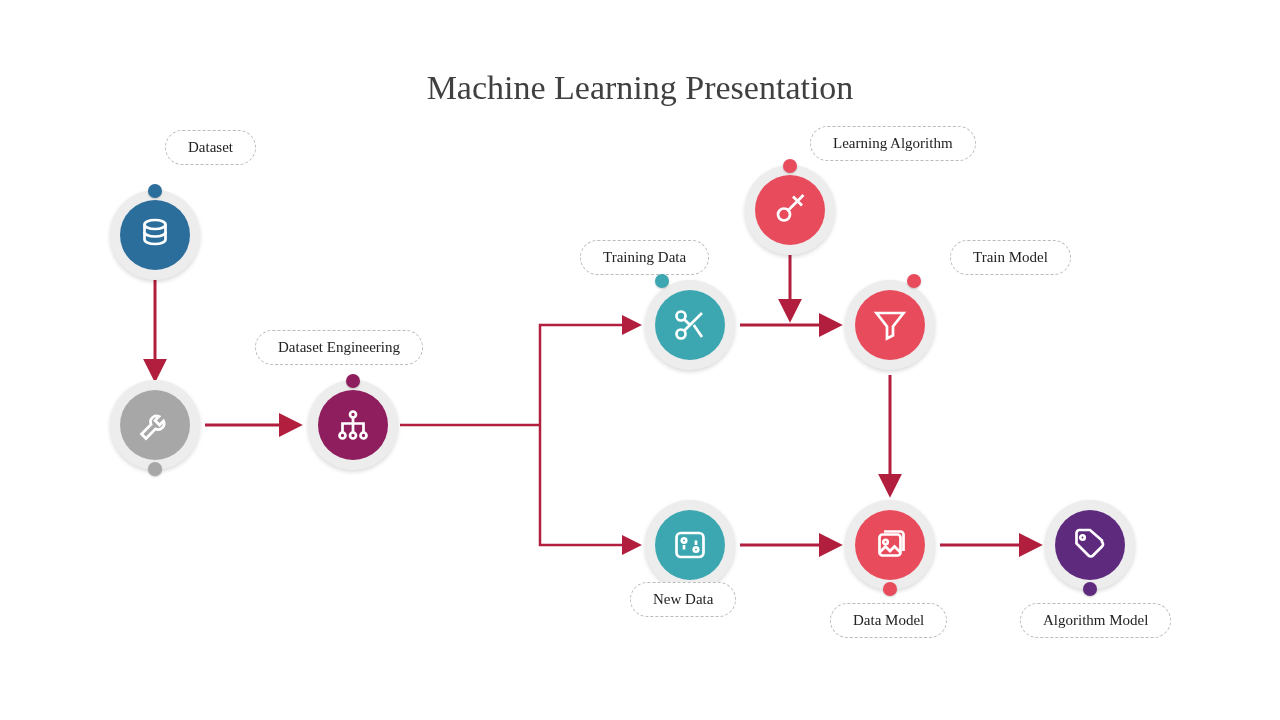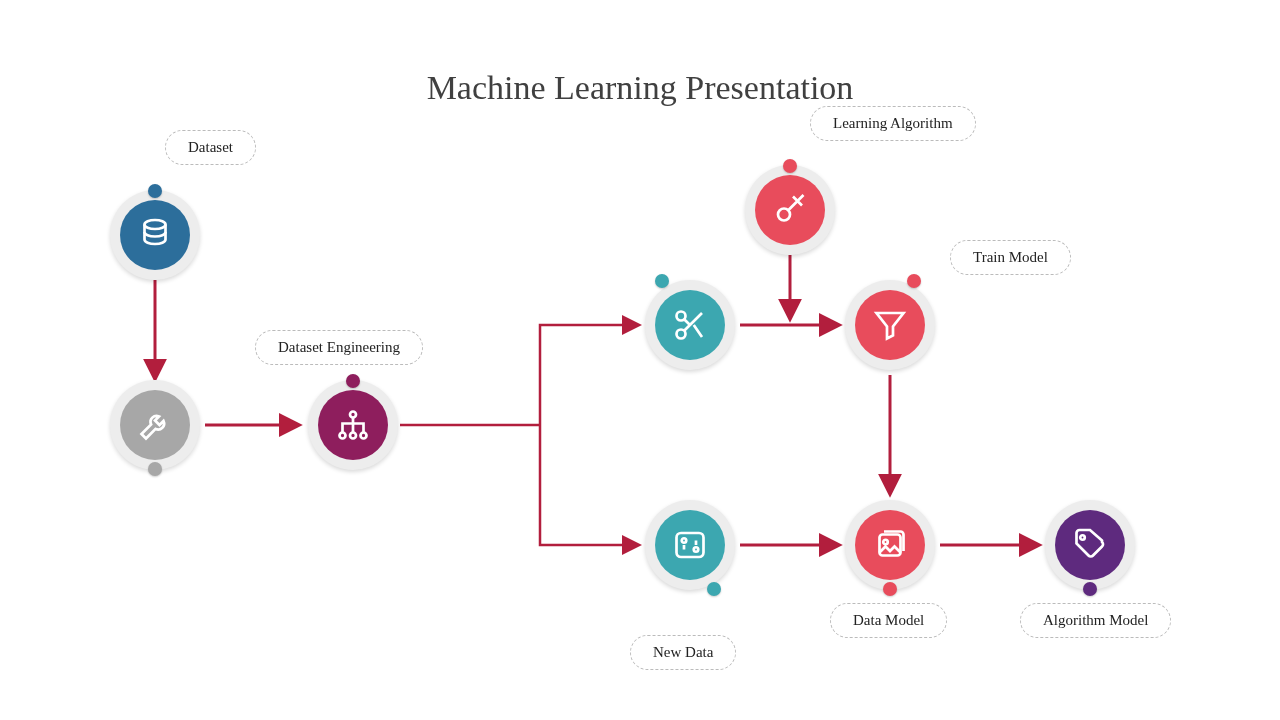--- a/index.html
+++ b/index.html
@@ -131,20 +131,21 @@
         <circle cx="12" cy="5" r="2"></circle>
         <circle cx="5" cy="19" r="2"></circle>
           <circle cx="12" cy="19" r="2"></circle>
           <circle cx="19" cy="19" r="2"></circle>
         <path d="M12 7v4M12 11H5v6M12 11v6M12 11h7v6"></path>
       </svg>
     </div>
     <div class="dot" style="background:#8E1E5D; top:-6px; left:38px;"></div>
   </div>
 
+  <div class="pill" style="left:580px; top:240px;">Training Data</div>
   <div class="node" style="left:645px; top:280px;">
     <div class="inner" style="background:#3CA7B0;">
       <svg width="36" height="36" viewBox="0 0 24 24" fill="none" stroke="#fff" stroke-width="1.8">
         <circle cx="6" cy="6" r="3"></circle>
           <circle cx="6" cy="18" r="3"></circle>
         <path d="M20 4L8.12 15.88M14.5 12L20 20M8.12 8.12L12 12"></path>
       </svg>
     </div>
     <div class="dot" style="background:#3CA7B0; top:-6px; left:10px;"></div>
   </div>
@@ -153,23 +154,23 @@
     <div class="inner" style="background:#3CA7B0;">
       <svg width="36" height="36" viewBox="0 0 24 24" fill="none" stroke="#fff" stroke-width="1.8">
         <rect x="3" y="4" width="18" height="16" rx="3"></rect>
         <circle cx="8" cy="9" r="1.5"></circle>
           <circle cx="16" cy="15" r="1.5"></circle>
         <path d="M8 12v3M16 9v3"></path>
       </svg>
     </div>
     <div class="dot" style="background:#3CA7B0; bottom:-6px; left:62px;"></div>
   </div>
-  <div class="pill" style="left:630px; top:635px;">New Data</div>
-
-  <div class="pill" style="left:810px; top:106px;">Learning Algorithm</div>
+  <div class="pill" style="left:630px; top:582px;">New Data</div>
+
+  <div class="pill" style="left:810px; top:126px;">Learning Algorithm</div>
   <div class="node" style="left:745px; top:165px;">
     <div class="inner" style="background:#E84C5C;">
       <svg width="36" height="36" viewBox="0 0 24 24" fill="none" stroke="#fff" stroke-width="1.8">
         <circle cx="8" cy="15" r="4"></circle>
         <path d="M10.5 12.5L21 2M17 6l3 3M14 3l3 3"></path>
       </svg>
     </div>
     <div class="dot" style="background:#E84C5C; top:-6px; left:38px;"></div>
   </div>
 

